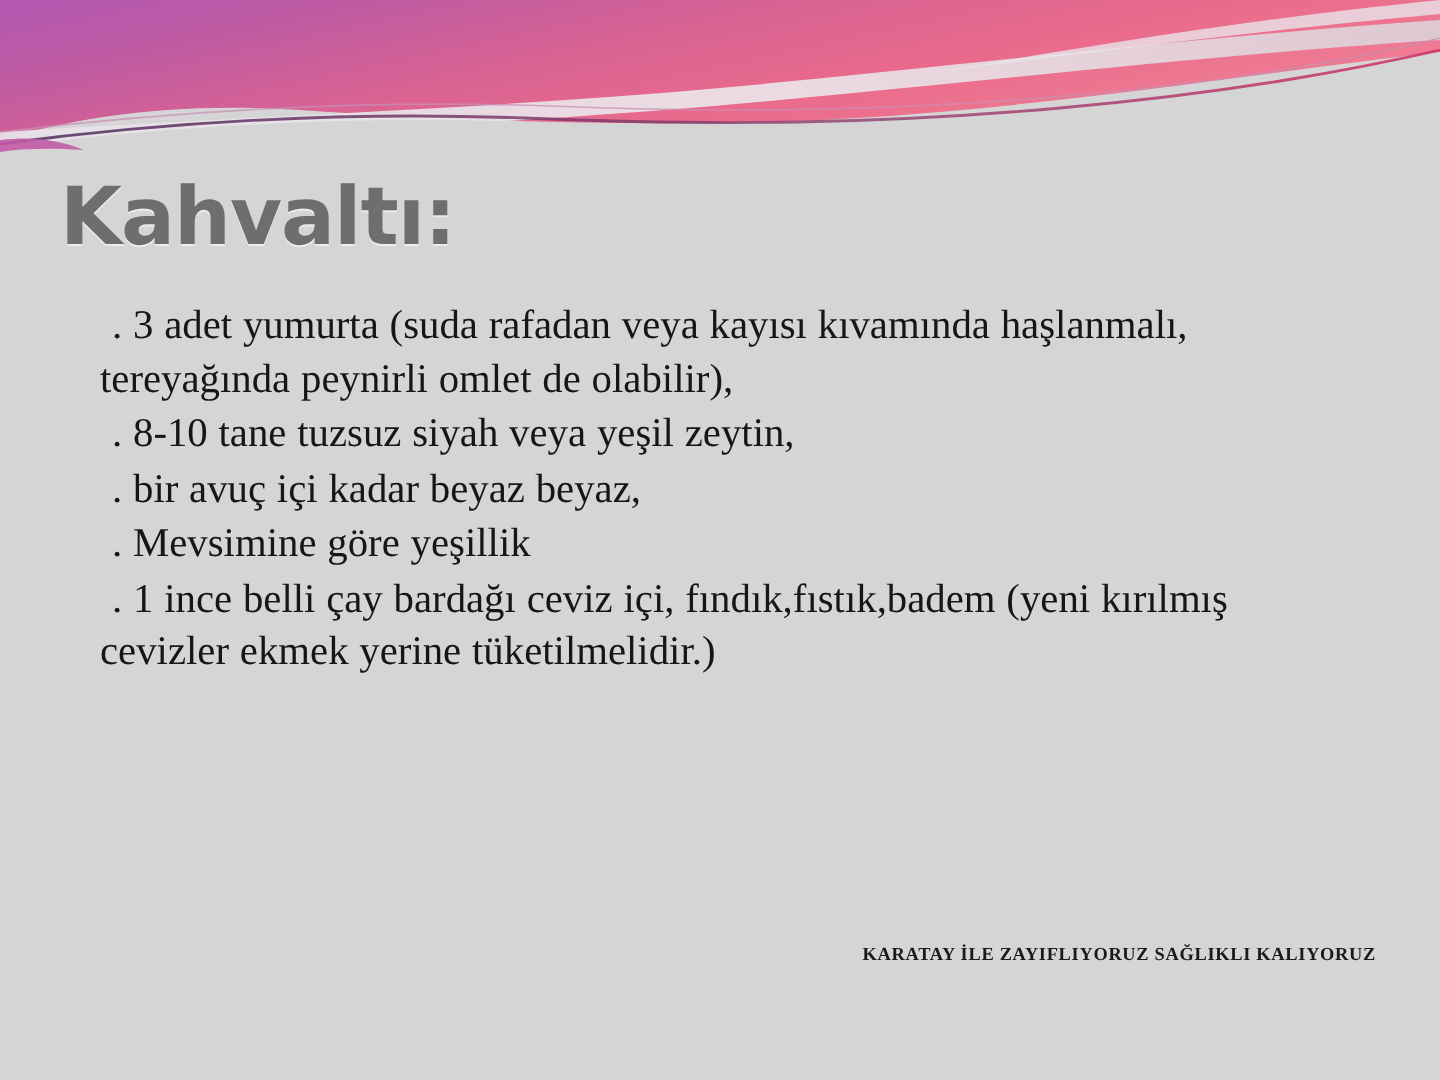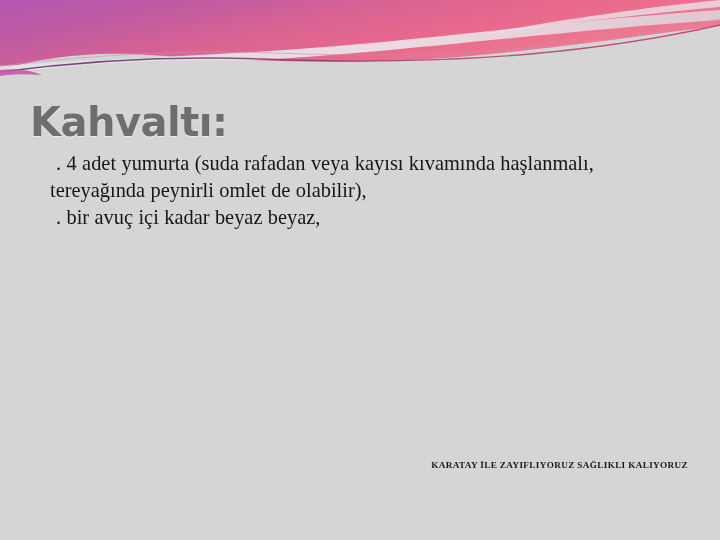--- a/index.html
+++ b/index.html
@@ -34,21 +34,21 @@
   #header-banner svg {
     display: block;
     width: 720px;
     height: 92px;
   }
 
   
   #slide-title {
     position: absolute;
     left: 30px;
-    top: 101px;
+    top: 88px;
     margin: 0;
     font-family: "DejaVu Sans", sans-serif;
     font-weight: bold;
     font-size: 40px;
     letter-spacing: -0.5px;
     color: #6e6e6e;
     line-height: 1.05;
     text-shadow: 0 1px 0 rgba(255,255,255,0.55);
   }
 
@@ -74,21 +74,21 @@
     word-spacing: 0.3px;
   }
   #body-list li.tight {
     text-indent: 4px;
   }
 
   
   #footer-mark {
     position: absolute;
     right: 32px;
-    top: 460px;
+    top: 472px;
     font-family: "Liberation Serif", serif;
     font-weight: bold;
     font-size: 9.2px;
     letter-spacing: 0.35px;
     color: #1a1a1a;
     white-space: nowrap;
   }
 </style>
 </head>
 <body>
@@ -151,19 +151,22 @@
       <path d="M0,74 C90,62 180,58 262,61 C360,65 440,64 530,56 C620,48 680,36 720,27
                L720,92 L0,92 Z" fill="#d5d5d5"></path>
 
       <path d="M0,70 C16,68 30,70 42,75 C26,74 12,74 0,76 Z" fill="#c25ba6" opacity="0.9"></path>
     </svg>
   </div>
 
   <h1 id="slide-title">Kahvaltı:</h1>
 
   <ul id="body-list">
-    <li>. 4 adet yumurta (suda rafadan veya kayısı kıvamında haşlanmalı, tereyağında peynirli omlet de olabilir),</li>
+    <li>. 3 adet yumurta (suda rafadan veya kayısı kıvamında haşlanmalı, tereyağında peynirli omlet de olabilir),</li>
+    <li>. 8-10 tane tuzsuz siyah veya yeşil zeytin,</li>
     <li>. bir avuç içi kadar beyaz beyaz,</li>
+    <li>. Mevsimine göre yeşillik</li>
+    <li>. 1 ince belli çay bardağı ceviz içi, fındık,fıstık,badem (yeni kırılmış cevizler ekmek yerine tüketilmelidir.)</li>
   </ul>
 
   <div id="footer-mark">KARATAY İLE ZAYIFLIYORUZ SAĞLIKLI KALIYORUZ</div>
 
 </div>
 
 </body></html>

